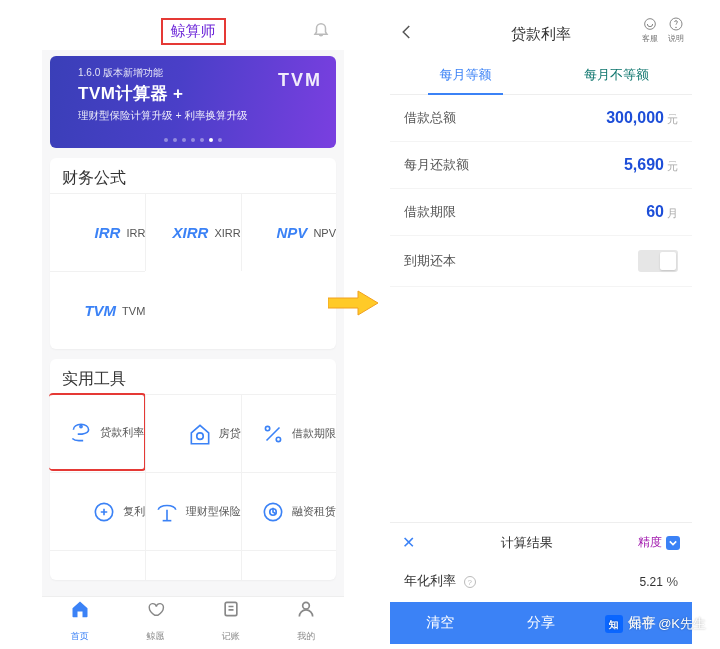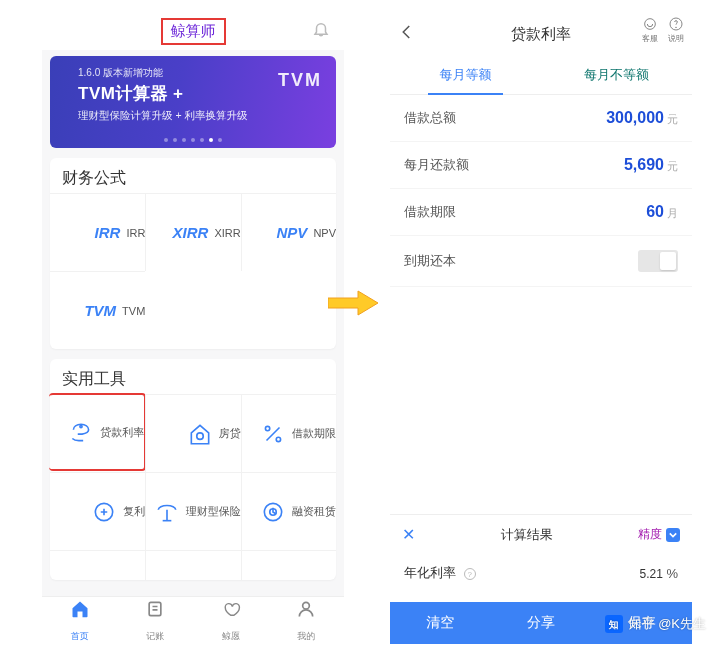--- a/index.html
+++ b/index.html
@@ -131,21 +131,21 @@
     margin-top:auto; border-top:1px solid #eee;
   }
   .result-h{
     display:flex;align-items:center;justify-content:space-between;
     padding:10px 12px;font-size:13px;
   }
   .result-h .x{color:#3b82f6;font-size:16px;}
   .result-h .prec{color:#a21caf;font-size:12px;display:flex;align-items:center;gap:4px;}
   .result-h .chev{width:14px;height:14px;background:#3b82f6;border-radius:3px;display:flex;align-items:center;justify-content:center;}
   .result-row{
-    display:flex;justify-content:space-between;align-items:center;padding:10px 14px 20px 14px;font-size:13px;
+    display:flex;justify-content:space-between;align-items:center;padding:10px 14px 12px 14px;font-size:13px;
   }
   .result-row .val2{font-size:12px;font-weight:500;}
   .q{display:inline-block;width:12px;height:12px;border:1px solid #bbb;border-radius:50%;font-size:8px;line-height:11px;text-align:center;color:#bbb;margin-left:4px;}
 
   .btnbar{
     display:flex;height:42px;background:#3b82f6;color:#fff;
   }
   .btnbar>div{flex:1;display:flex;align-items:center;justify-content:center;font-size:14px;}
 
   
@@ -269,30 +269,30 @@
 
     <div class="tabbar">
       <div class="tab on">
         <svg viewBox="0 0 24 24" fill="#3b82f6">
             <path d="M3 11l9-8 9 8v10a1 1 0 01-1 1h-5v-7h-6v7H4a1 1 0 01-1-1z"></path>
           </svg>
         <span>首页</span>
       </div>
       <div class="tab">
         <svg viewBox="0 0 24 24" fill="none" stroke="#888" stroke-width="2">
+            <path d="M12 21s-8-5-8-11a5 5 0 0110-1 5 5 0 0110 1c0 6-8 11-8 11z" transform="scale(.85) translate(2 2)"></path>
+          </svg>
+        <span>鲸愿</span>
+      </div>
+      <div class="tab">
+        <svg viewBox="0 0 24 24" fill="none" stroke="#888" stroke-width="2">
             <rect x="5" y="4" width="14" height="16" rx="2"></rect>
             <path d="M9 9h6M9 13h6"></path>
           </svg>
         <span>记账</span>
-      </div>
-      <div class="tab">
-        <svg viewBox="0 0 24 24" fill="none" stroke="#888" stroke-width="2">
-            <path d="M12 21s-8-5-8-11a5 5 0 0110-1 5 5 0 0110 1c0 6-8 11-8 11z" transform="scale(.85) translate(2 2)"></path>
-          </svg>
-        <span>鲸愿</span>
       </div>
       <div class="tab">
         <svg viewBox="0 0 24 24" fill="none" stroke="#888" stroke-width="2">
             <circle cx="12" cy="8" r="4"></circle>
             <path d="M4 21a8 8 0 0116 0"></path>
           </svg>
         <span>我的</span>
       </div>
     </div>
   </div>

